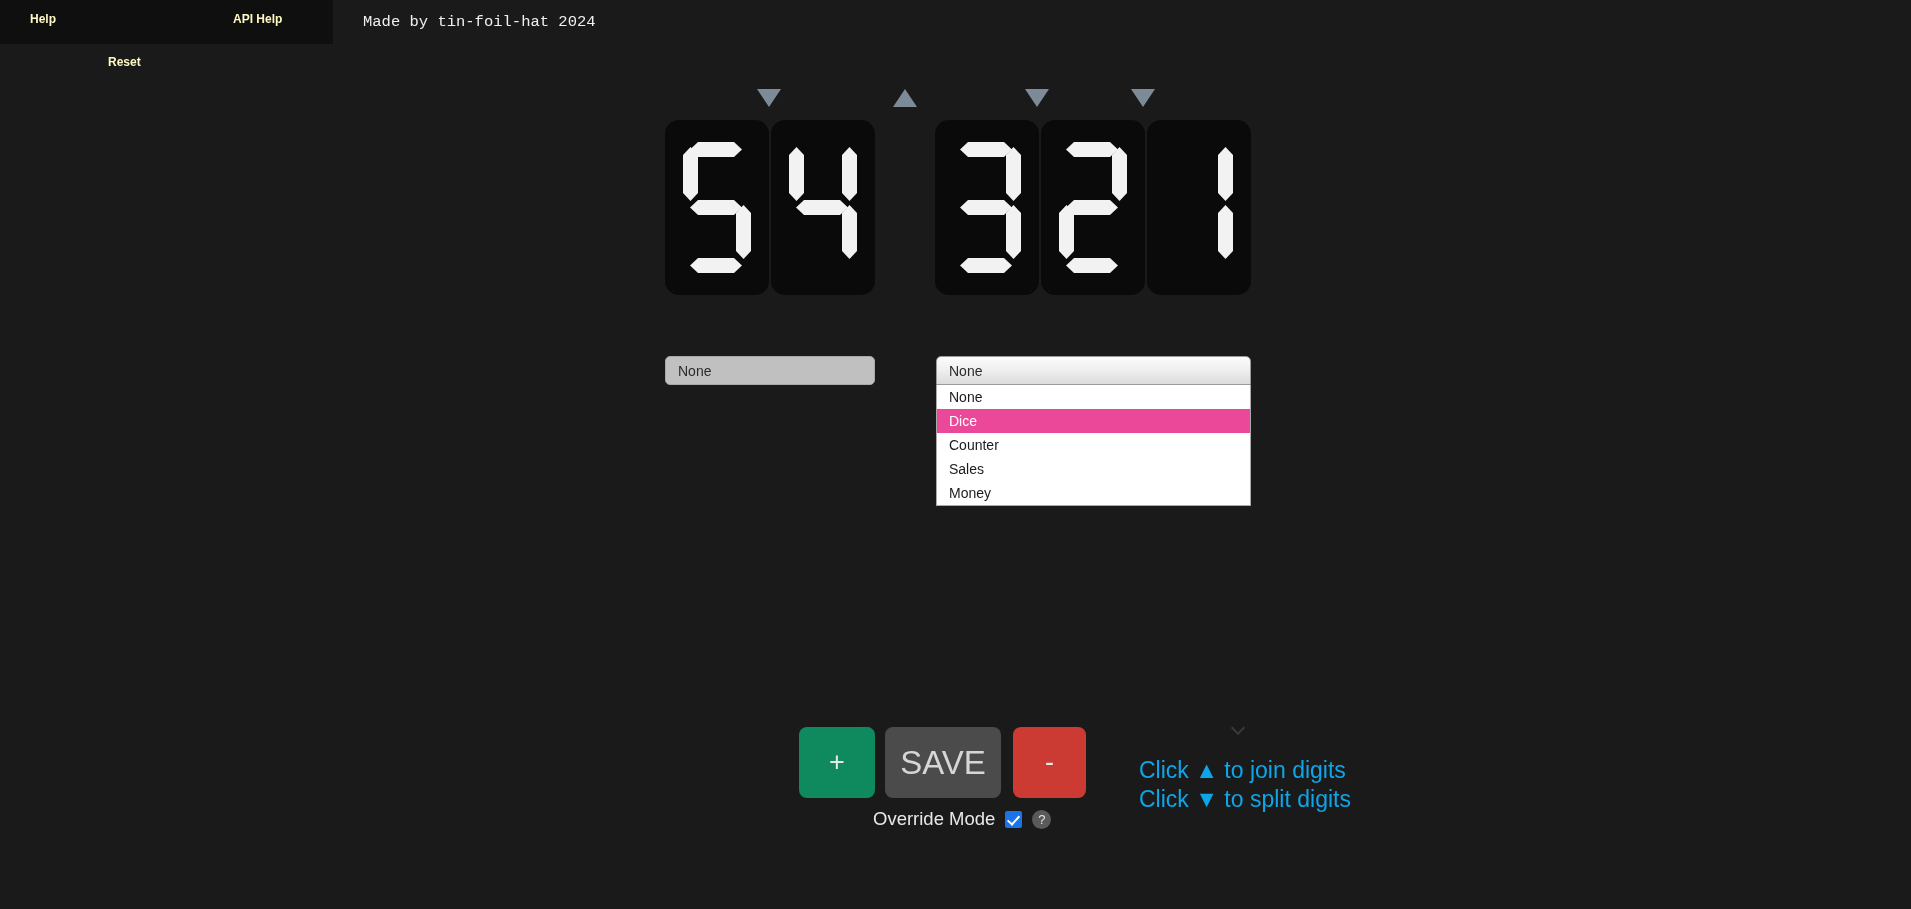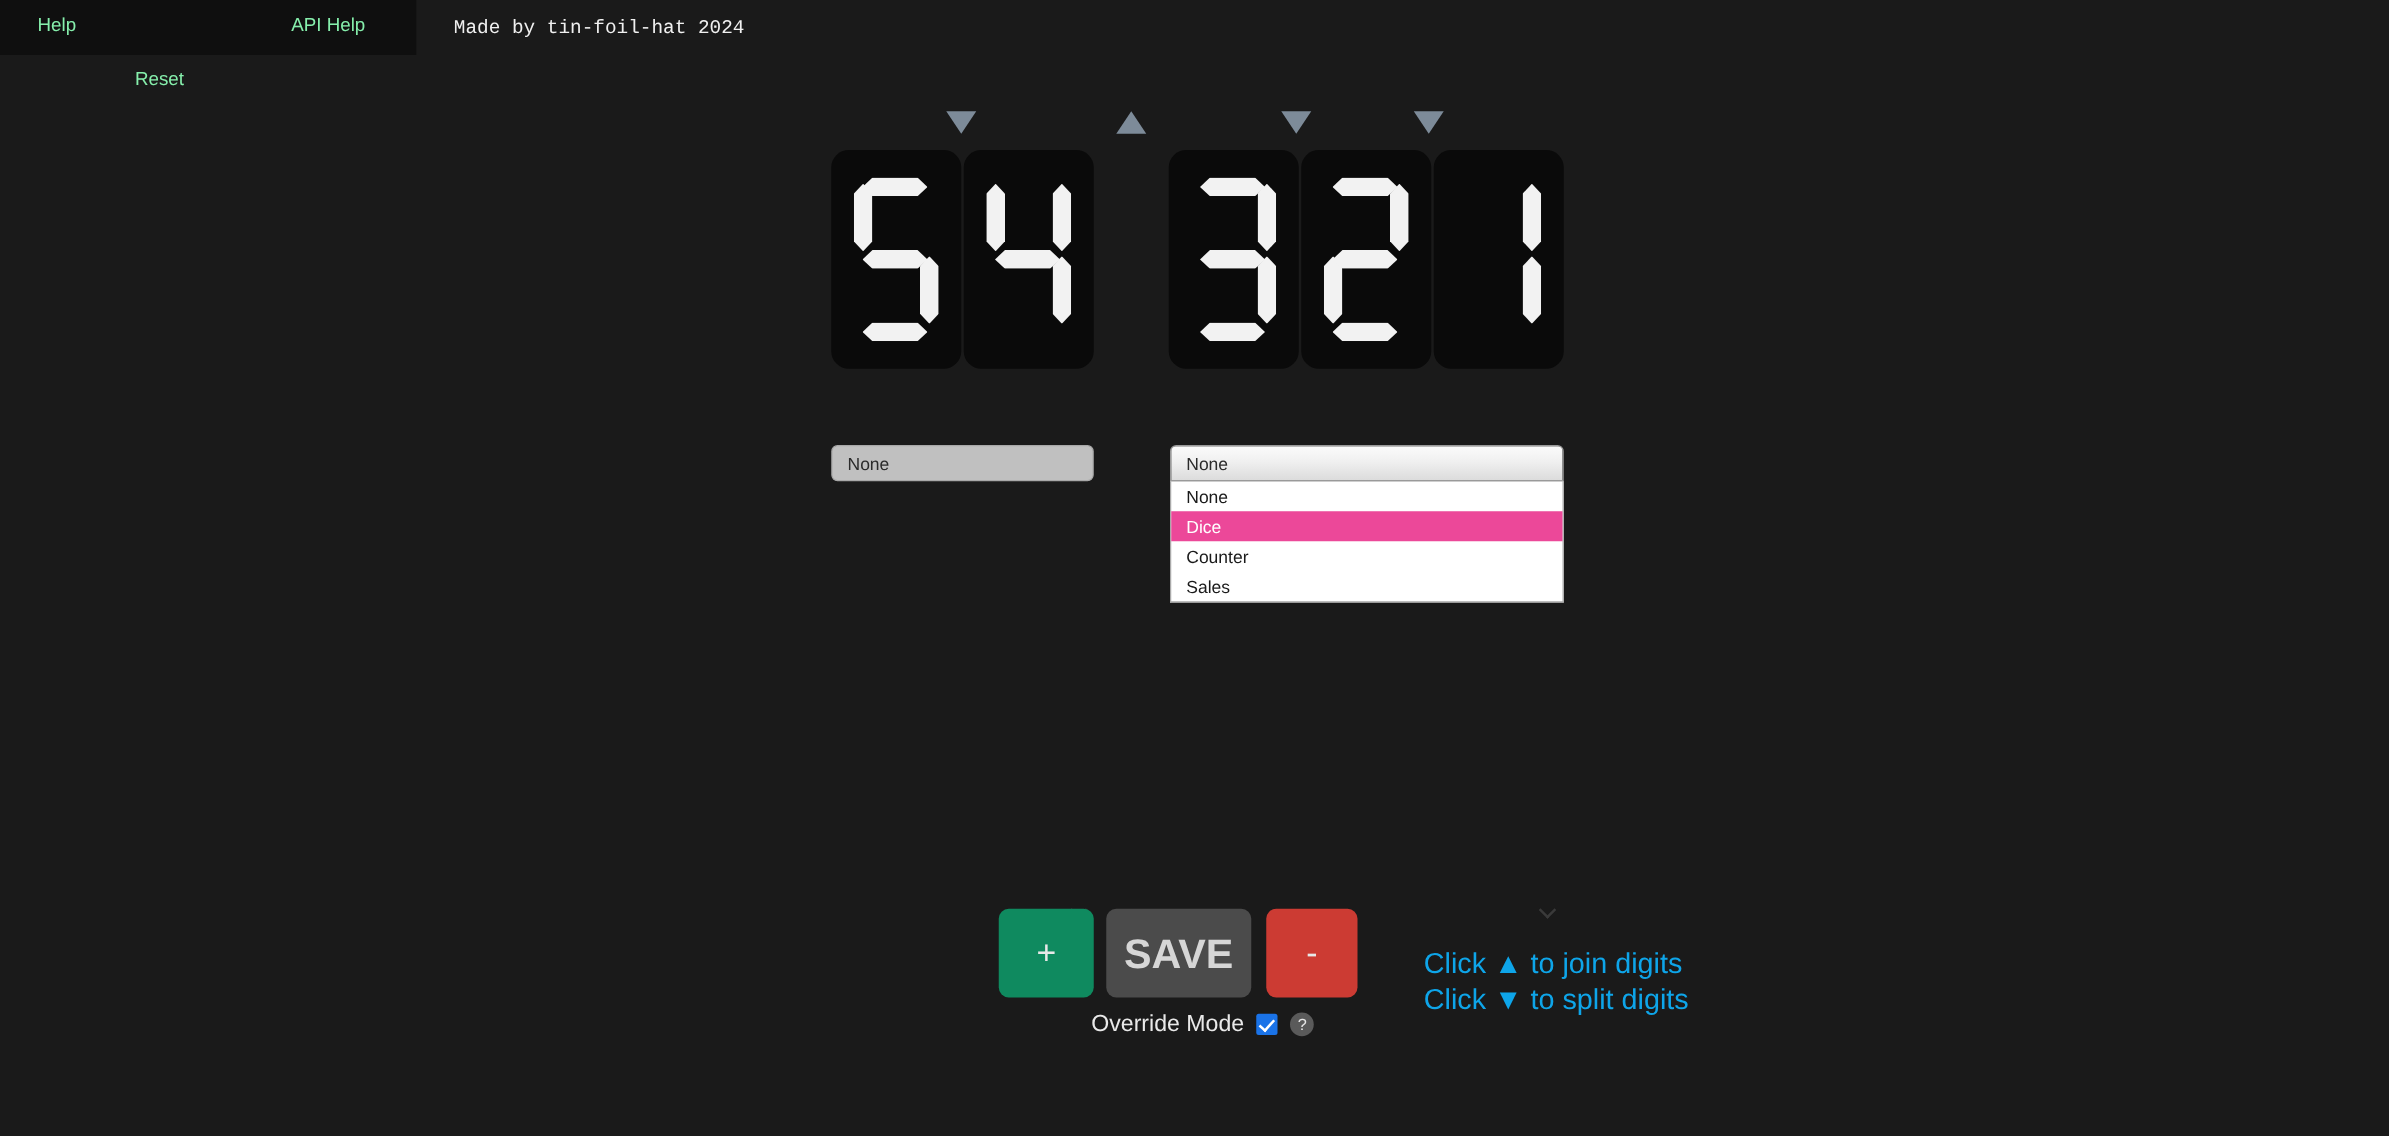--- a/index.html
+++ b/index.html
@@ -12,25 +12,26 @@
   }
 
   
   .navbar {
     position: absolute; top: 0; left: 0;
     width: 333px; height: 44px;
     background: #0f0f0f;
   }
   .nav-link {
     position: absolute; top: 12px;
-    color: #86efac;
-    font-size: 15px;
+    color: #fef9c3;
+    font-size: 12px;
     text-decoration: none;
     cursor: pointer;
     white-space: nowrap;
+    font-weight: bold;
   }
   #nav-help { left: 30px; }
   #nav-reset { left: 108px; margin-top: 43px; }
   #nav-apihelp { left: 233px; text-align: center; }
 
   .credit {
     position: absolute; top: 13px; left: 363px;
     color: #f0f0f0;
     font-family: "Liberation Mono", monospace;
     font-size: 15.5px;
@@ -175,21 +176,21 @@
     border: none;
     border-radius: 8px;
     color: #e8e8e8;
     cursor: pointer;
     font-family: "Liberation Sans", sans-serif;
     display: flex;
     align-items: center;
     justify-content: center;
   }
   #btn-plus  { width: 76px; height: 71px; background: #0f8a5f; font-size: 27px; margin-right: 10px; }
-  #btn-save  { width: 116px; height: 71px; background: #4b4b4b; font-size: 33px; color: #d6d6d6; margin-right: 12px; font-weight: bold; }
+  #btn-save  { width: 116px; height: 71px; background: #4b4b4b; font-size: 33px; color: #d6d6d6; margin-right: 12px; }
   #btn-minus { width: 73px; height: 71px; background: #cc3b33; font-size: 27px; }
 
   .hints {
     position: absolute;
     left: 1139px; top: 756px;
     color: #0ea5e9;
     font-size: 23px;
     line-height: 29px;
     white-space: nowrap;
   }
@@ -307,20 +308,21 @@
 
   <select class="mode-select" id="select-right"><option>None</option><option>Countdown</option><option>Dice</option><option>Counter</option><option>Manual</option><option>Sales</option><option>Money</option></select>
   <div class="sel-chevron" id="chevron-right"></div>
 </div>
 
 <div class="dropdown" id="dropdown-right">
     <div class="dd-option">None</div>
     <div class="dd-option selected">Dice</div>
     <div class="dd-option">Counter</div>
     <div class="dd-option">Sales</div>
+    <div class="dd-option">Money</div>
   </div>
 
 <div class="controls">
   <button class="ctl-btn" id="btn-plus">+</button>
   <button class="ctl-btn" id="btn-save">SAVE</button>
   <button class="ctl-btn" id="btn-minus">-</button>
 </div>
 
 <div class="hints">
   <div>Click ▲ to join digits</div>

